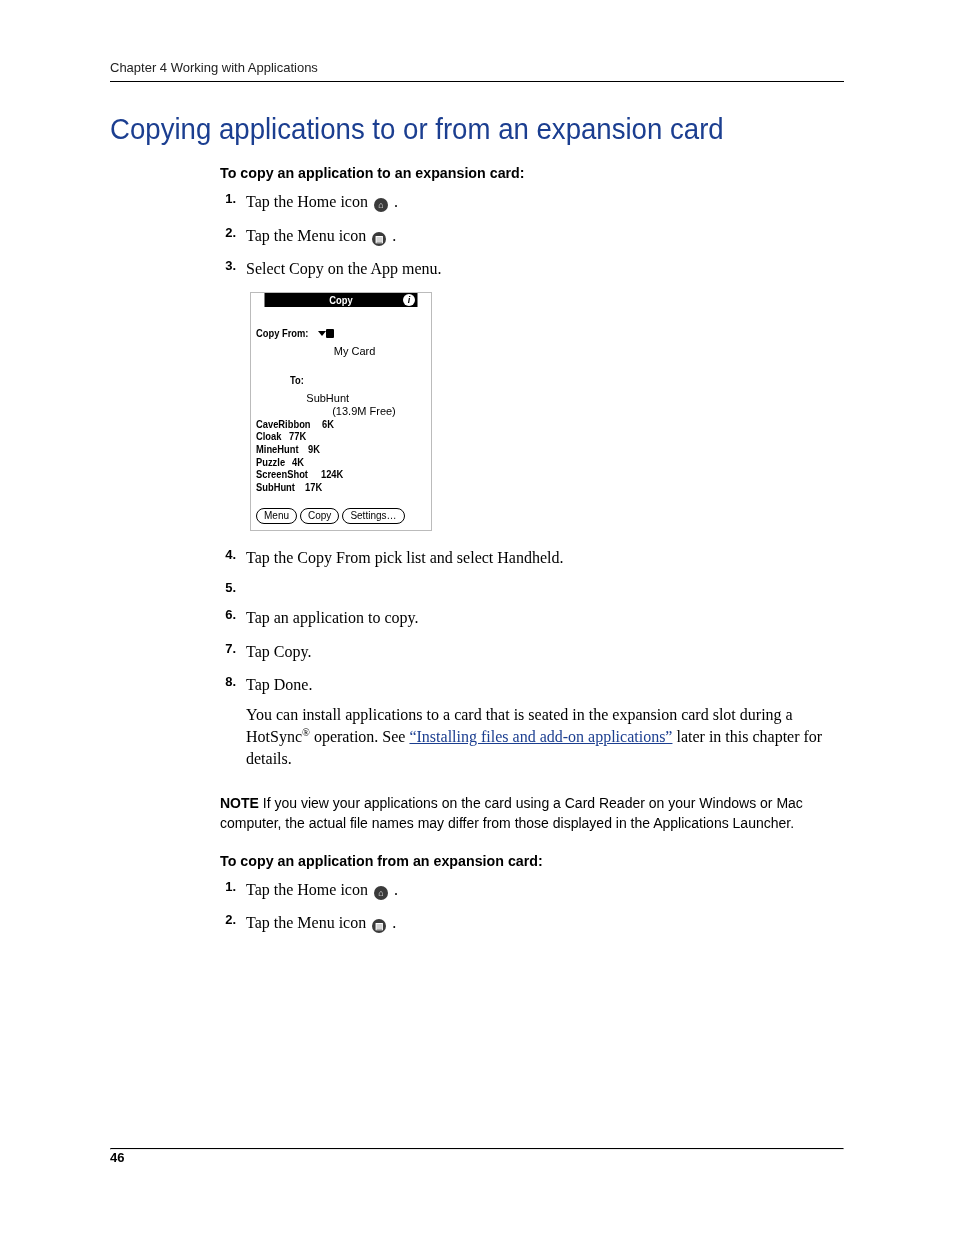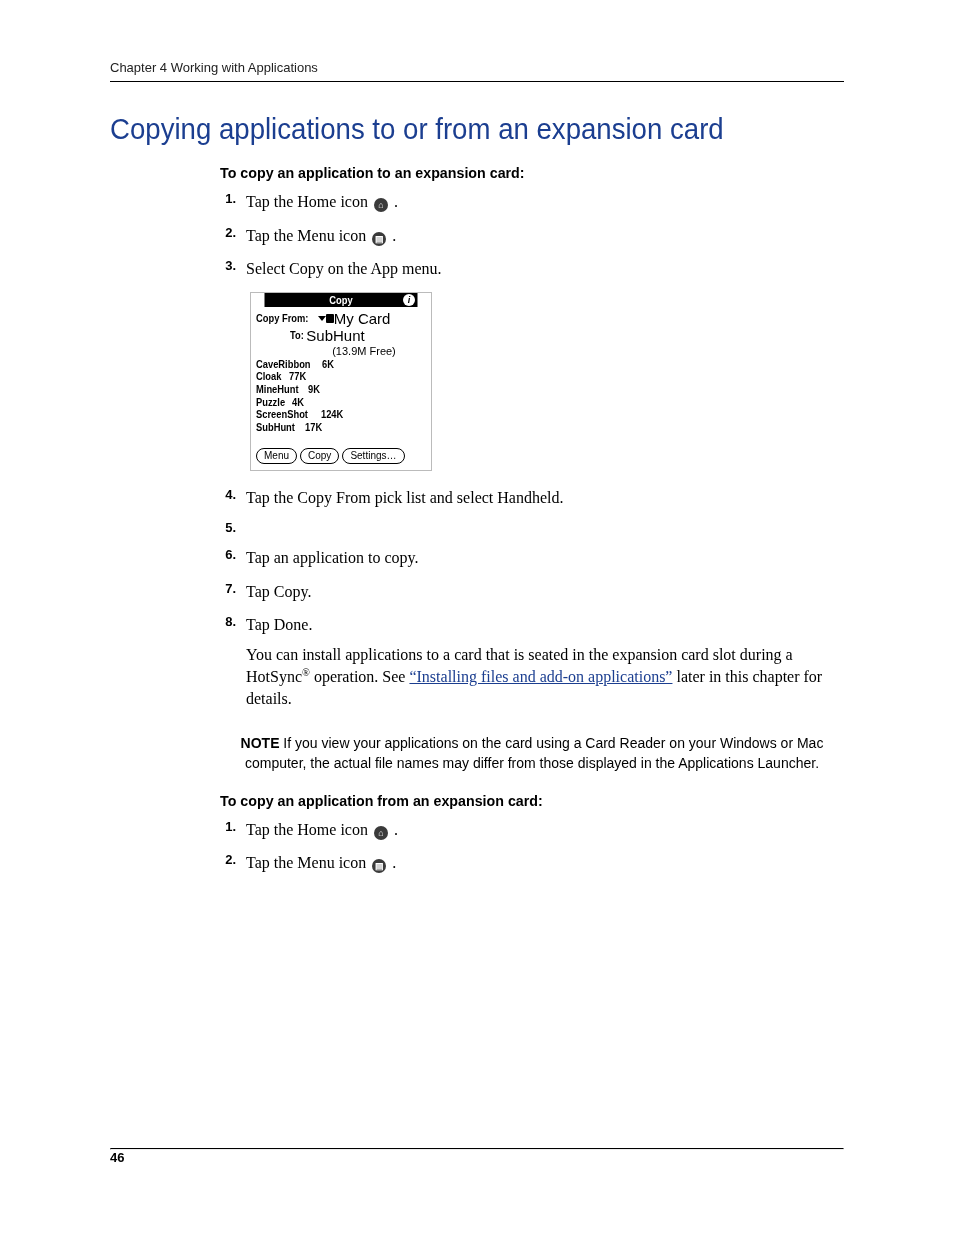--- a/index.html
+++ b/index.html
@@ -88,21 +88,20 @@
     margin:0 2px;
   }
   .pill-icon::after{content:attr(data-glyph);}
 
   
   .note{
     font-family:Arial,Helvetica,sans-serif;
     font-size:14px;
     line-height:1.45;
     margin:24px 0 18px 0;
-    text-align:center;
   }
   .note b{font-weight:700;}
 
   
   .foot-rule{
     position:absolute;
     left:110px;right:110px;top:1140px;
     border-top:1px solid #000;
   }
   .folio{
@@ -137,21 +136,21 @@
     display:inline-flex;width:12px;height:12px;border-radius:50%;
     background:#fff;color:#000;
     font-style:italic;font-weight:700;font-size:9px;
     align-items:center;justify-content:center;
     transform:scaleX(1.18); 
   }
   .shot-body{padding:3px 5px 6px 5px;}
   .shot-row{display:flex;align-items:center;}
   .shot-row .lbl{font-weight:700;transform:scaleX(.85);transform-origin:left;}
   .shot-row .lbl2{font-weight:700;margin-left:34px;transform:scaleX(.85);transform-origin:left;}
-  .shot-row .val{font-size:15px;}
+  .shot-row .val{font-size:11px;margin-top:35px;}
   .drop-arrow{
     width:0;height:0;border-left:4px solid transparent;border-right:4px solid transparent;border-top:5px solid #000;
   }
   .card-icon{
     display:inline-block;width:8px;height:9px;background:#000;border-radius:1px;
   }
   .free{font-size:11px;text-align:center;margin:1px 0 1px 46px;}
   .apps{margin-top:1px;}
   .app{display:flex;justify-content:flex-start;font-weight:700;line-height:1.15;}
   .app span:first-child{transform:scaleX(.85);transform-origin:left;}

